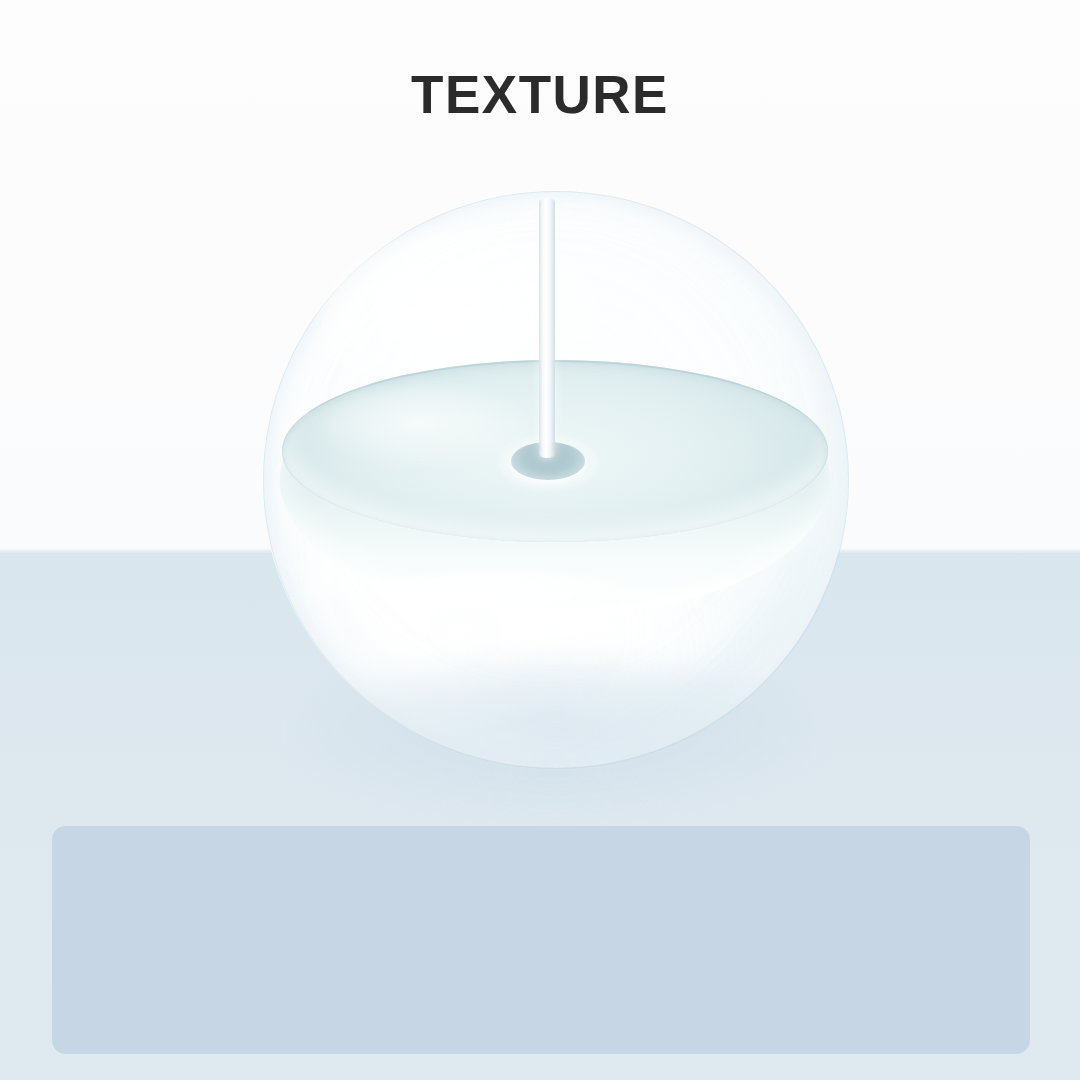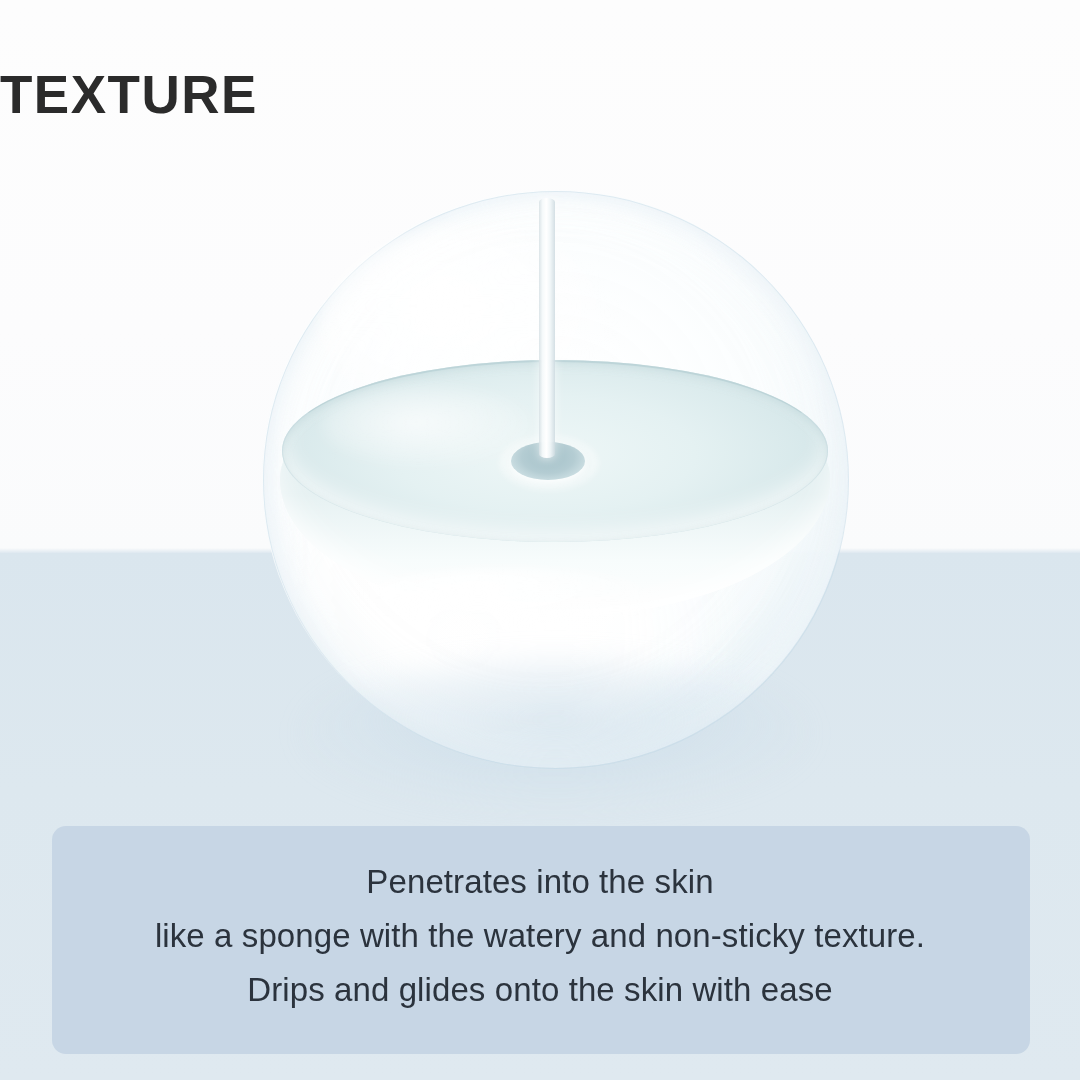--- a/index.html
+++ b/index.html
@@ -34,21 +34,21 @@
     left: 0; top: 548px;
     width: 1080px; height: 5px;
     background: linear-gradient(180deg, rgba(250,251,252,1) 0%, rgba(222,232,240,1) 100%);
   }
 
   
   .title {
     position: absolute;
     left: 0; top: 68px;
     width: 1080px;
-    text-align: left;
+    text-align: center;
     font-size: 53px;
     font-weight: bold;
     letter-spacing: 1.5px;
     color: #2b2b2b;
     line-height: 1;
   }
 
   
   .scene {
     position: absolute;
@@ -230,19 +230,14 @@
     <div class="disc-edge"></div>
     <div class="disc-sheen"></div>
     <div class="dimple-ring"></div>
     <div class="dimple"></div>
     <div class="stream-glow"></div>
     <div class="stream"></div>
     <div class="ball-shadow"></div>
   </div>
 
   <div class="caption-box"></div>
-  <div class="caption-text">
-    <div>Penetrates into the skin</div>
-    <div class="l2">like a sponge with the watery and non-sticky texture.</div>
-    <div>Drips and glides onto the skin with ease</div>
-  </div>
 
 </div>
 
 </body></html>

